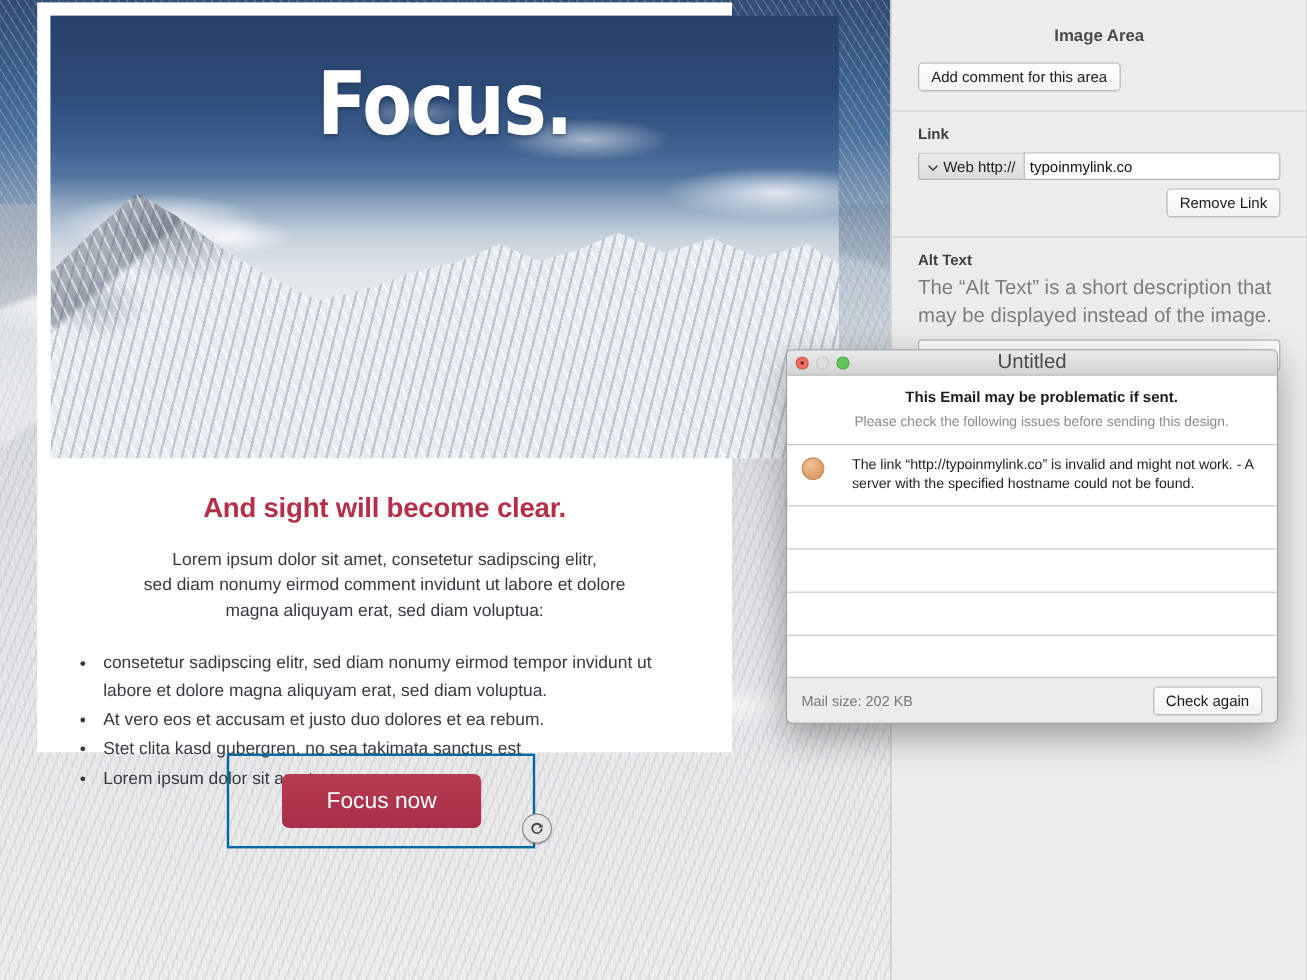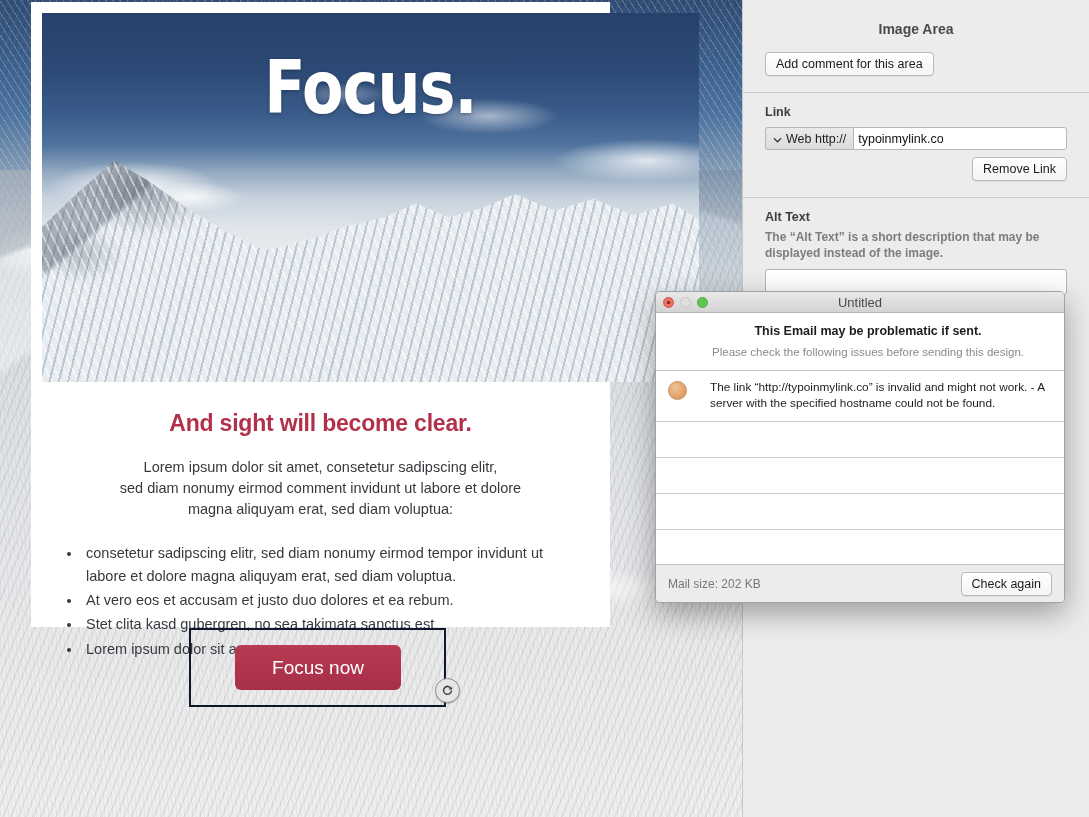--- a/index.html
+++ b/index.html
@@ -99,21 +99,21 @@
     font-size: 23px; letter-spacing: -.2px; margin-bottom: 20px;
   }
   .lede { text-align: center; color: #36393d; font-size: 14.5px; line-height: 1.45; }
   .bullets { margin: 22px 0 0 18px; color: #36393d; font-size: 14.5px; line-height: 1.55; }
   .bullets li { margin-bottom: 2px; padding-left: 4px; }
 
   
   .cta-wrap {
     position: absolute; left: 189px; top: 628px;
     width: 257px; height: 79px;
-    border: 2px solid #0f172a; background: transparent;
+    border: 2px solid #0369a1; background: transparent;
     z-index: 6;
   }
   .cta-btn {
     position: absolute; left: 44px; top: 15px;
     width: 166px; height: 45px; border-radius: 6px;
     background: linear-gradient(180deg, #b73a52 0%, #a62f47 100%);
     color: #fff; font-size: 19px;
     display: flex; align-items: center; justify-content: center;
     border: none; cursor: pointer;
     font-family: "Liberation Sans", sans-serif;
@@ -142,21 +142,21 @@
   .sec-divider { height: 1px; background: #cdcdcd; margin: 16px 0 0 0; }
 
   .btn-std {
     background: linear-gradient(180deg,#ffffff 0%,#f4f4f4 100%);
     border: 1px solid #b9b9b9; border-radius: 4px;
     font-size: 12.5px; color: #1a1a1a; padding: 4px 10px;
     cursor: pointer; font-family: "Liberation Sans", sans-serif;
     box-shadow: 0 1px 0 rgba(0,0,0,.05);
   }
   .sec-label { font-size: 12.5px; font-weight: 700; color: #3e3e3e; }
-  .sec-help { font-size: 12px; color: #7d7d7d; line-height: 1.35; margin-top: 5px; font-weight: bold; }
+  .sec-help { font-size: 17px; color: #7d7d7d; line-height: 1.35; margin-top: 5px; }
 
   .link-row { display: flex; margin-top: 8px; height: 23px; }
   .proto-select {
     display: flex; align-items: center; gap: 4px;
     background: linear-gradient(180deg,#eaeaea,#dcdcdc);
     border: 1px solid #b6b6b6; border-right: none;
     border-radius: 3px 0 0 3px;
     padding: 0 7px; font-size: 12.5px; color: #1d1d1d; cursor: pointer;
   }
   .link-input {
@@ -196,21 +196,21 @@
     border-bottom: 1px solid #b4b4b4;
     display: flex; align-items: center;
   }
   .lights { position: absolute; left: 7px; display: flex; gap: 6px; }
   .light { width: 11px; height: 11px; border-radius: 50%; display:flex; align-items:center; justify-content:center; }
   .l-red { background: #ef6e5f; border: 1px solid #d4594b; }
   .l-red i { width:3px; height:3px; background:#5e2a22; border-radius:50%; display:block; }
   .l-yellow { background: #dedede; border: 1px solid #c8c8c8; }
   .l-green { background: #62c456; border: 1px solid #4fad45; }
   .dlg-title {
-    flex: 1; text-align: center; font-size: 13px; color: #4a4a4a;
+    flex: 1; text-align: center; font-size: 17px; color: #4a4a4a;
   }
   .dlg-head { padding: 11px 14px 12px 30px; text-align: center; background: #ffffff; }
   .dlg-h1 { font-size: 12.5px; font-weight: 700; color: #1d1d1d; }
   .dlg-h2 { font-size: 11.5px; color: #8a8a8a; margin-top: 8px; }
   .dlg-list { flex: 1; background: #fff; border-top: 1px solid #c6c6c6; overflow: hidden; }
   .issue-row {
     display: flex; gap: 23px; align-items: flex-start;
     padding: 9px 12px; border-bottom: 1px solid #c9c9c9; min-height: 36px;
   }
   .issue-dot {

